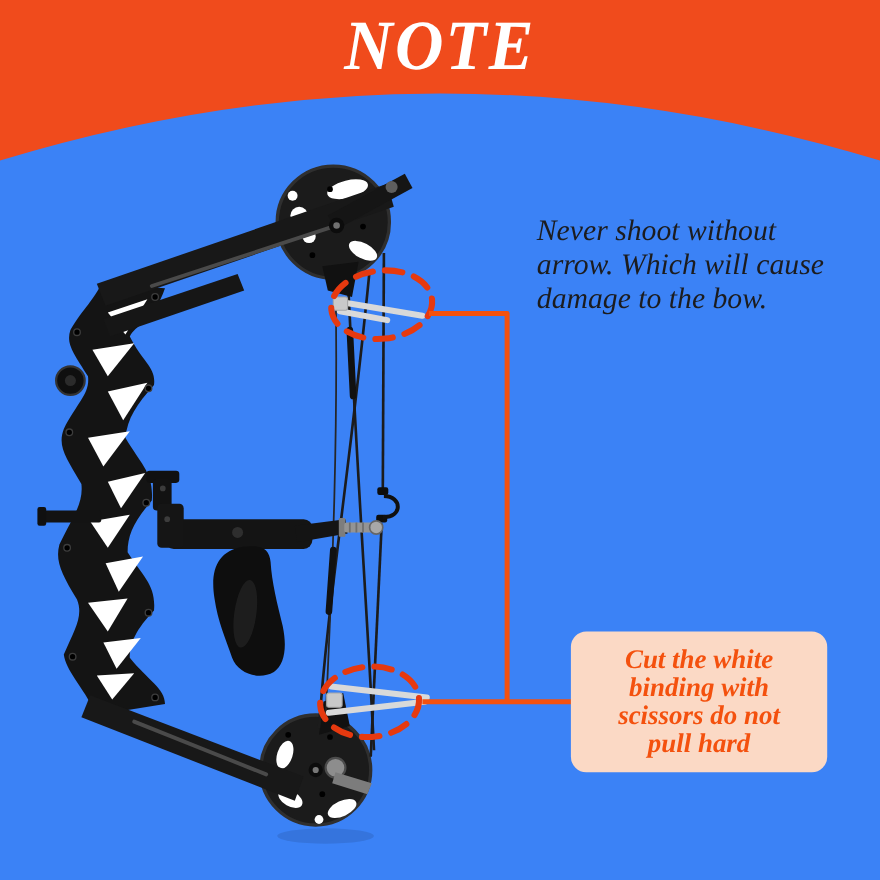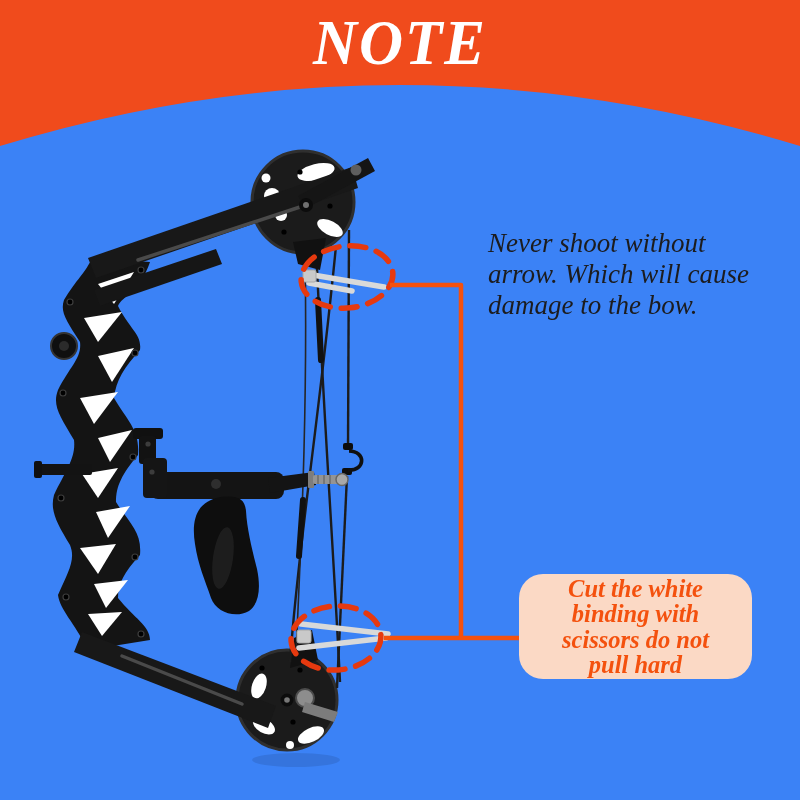--- a/index.html
+++ b/index.html
@@ -10,29 +10,29 @@
   .layer{position:absolute;left:0;top:0;}
   
   .banner-shape{fill:var(--banner-bg,#F04B1C);}
   .note-title{
     position:absolute;top:6px;left:0;width:100%;text-align:center;
     font-style:italic;font-weight:700;font-size:61px;letter-spacing:2px;
     color:#ffffff;transform:scaleY(1.05);transform-origin:top center;
   }
   
   .right-note{
-    position:absolute;left:488px;top:228px;width:292px;
+    position:absolute;left:488px;top:194px;width:292px;
     font-style:italic;font-weight:500;font-size:27px;line-height:31px;
     color:var(--ink,#1C1C1E);
   }
   .right-note p{margin:0 0 20px 0;white-space:pre-wrap;}
   
   .callout{
-    position:absolute;left:519px;top:574px;width:233px;height:105px;
-    background:var(--box-bg,#FBD9C5);border-radius:24px;
+    position:absolute;left:519px;top:574px;width:233px;height:128px;
+    background:var(--box-bg,#FBD9C5);border-radius:14px;
     display:flex;align-items:center;justify-content:center;text-align:center;
   }
   .callout-text{
     font-style:italic;font-weight:600;font-size:24.5px;line-height:25.5px;
     color:var(--accent,#F4510E);white-space:pre-wrap;
   }
   
   .connector{stroke:var(--accent,#F4510E);stroke-width:4.5;fill:none;stroke-linejoin:round;}
   .dashed-ellipse{stroke:var(--highlight,#E6390F);stroke-width:5.5;fill:none;stroke-dasharray:16 11;stroke-linecap:round;}
   .string{stroke:#1c1c1c;stroke-width:2.4;fill:none;}

